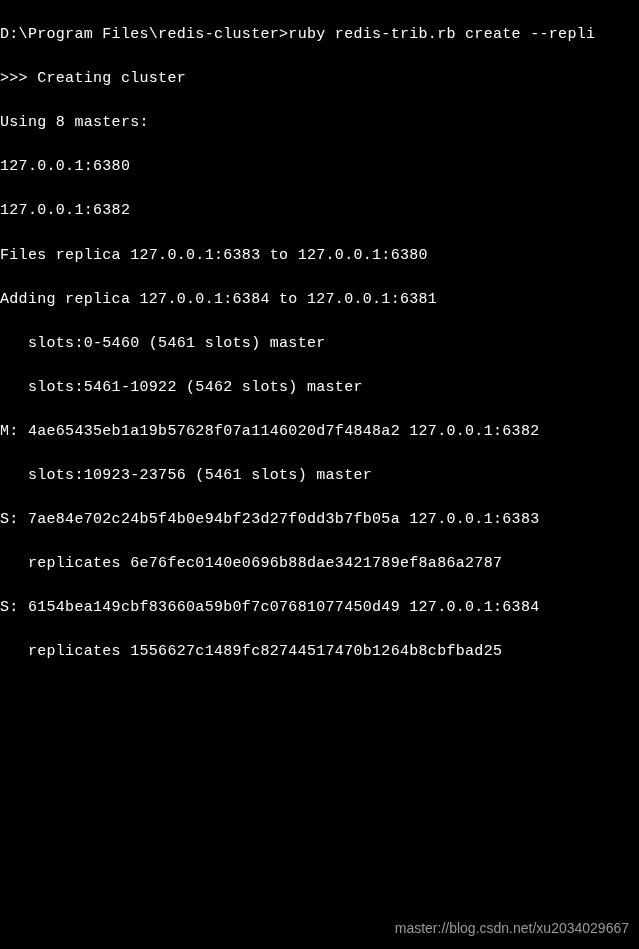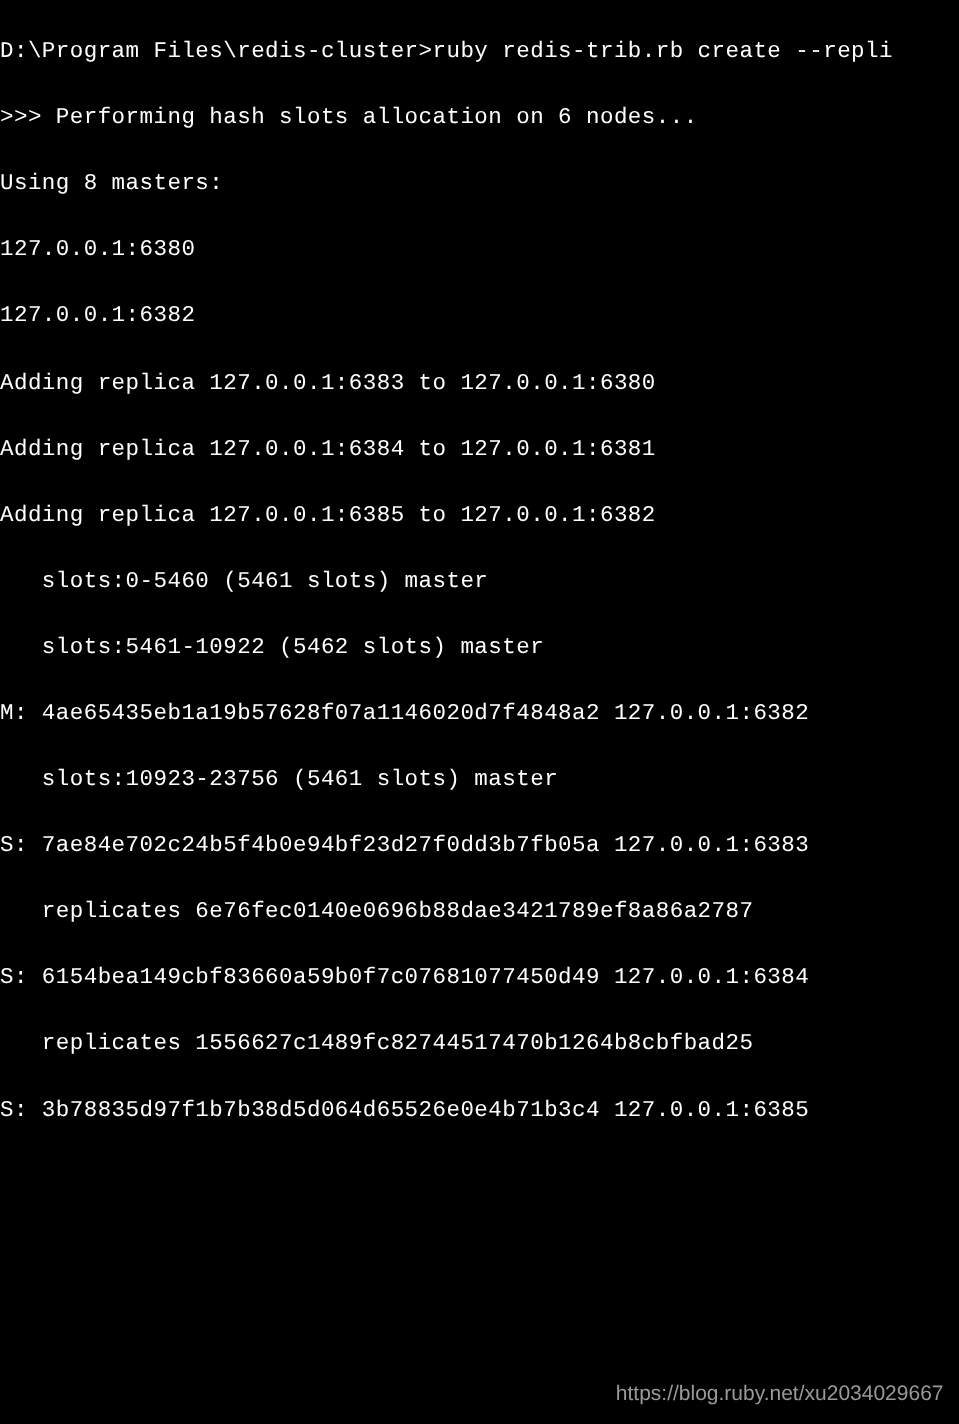--- a/index.html
+++ b/index.html
@@ -34,36 +34,34 @@
       font-size: 14px;
       font-family: Arial, sans-serif;
       letter-spacing: 0;
     }
   </style>
 </head>
 <body>
 
 <div class="terminal">
 <span class="line">D:\Program Files\redis-cluster&gt;ruby redis-trib.rb create --repli</span>
-<span class="line">&gt;&gt;&gt; Performing hash slots allocation on 6 nodes...</span>
+<span class="line">&gt;&gt;&gt; Creating cluster</span>
 <span class="line">Using 8 masters:</span>
 <span class="line">127.0.0.1:6380</span>
 <span class="line">127.0.0.1:6382</span>
-<span class="line">Adding replica 127.0.0.1:6383 to 127.0.0.1:6380</span>
+<span class="line">Files replica 127.0.0.1:6383 to 127.0.0.1:6380</span>
 <span class="line">Adding replica 127.0.0.1:6384 to 127.0.0.1:6381</span>
-<span class="line">Adding replica 127.0.0.1:6385 to 127.0.0.1:6382</span>
 <span class="line">   slots:0-5460 (5461 slots) master</span>
 <span class="line">   slots:5461-10922 (5462 slots) master</span>
 <span class="line">M: 4ae65435eb1a19b57628f07a1146020d7f4848a2 127.0.0.1:6382</span>
 <span class="line">   slots:10923-23756 (5461 slots) master</span>
 <span class="line">S: 7ae84e702c24b5f4b0e94bf23d27f0dd3b7fb05a 127.0.0.1:6383</span>
 <span class="line">   replicates 6e76fec0140e0696b88dae3421789ef8a86a2787</span>
 <span class="line">S: 6154bea149cbf83660a59b0f7c07681077450d49 127.0.0.1:6384</span>
 <span class="line">   replicates 1556627c1489fc82744517470b1264b8cbfbad25</span>
-<span class="line">S: 3b78835d97f1b7b38d5d064d65526e0e4b71b3c4 127.0.0.1:6385</span>
 
 
 
 
 
 
 
 
 
 
@@ -78,13 +76,13 @@
 
 
 
 
 
 
 
 
 </div>
 
-<div class="watermark">https://blog.ruby.net/xu2034029667</div>
+<div class="watermark">master://blog.csdn.net/xu2034029667</div>
 
 </body></html>

